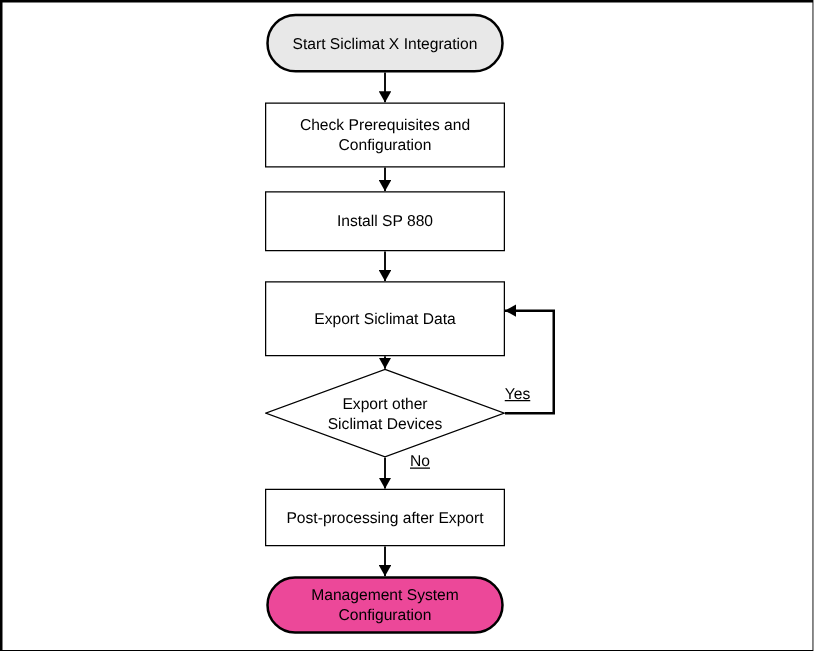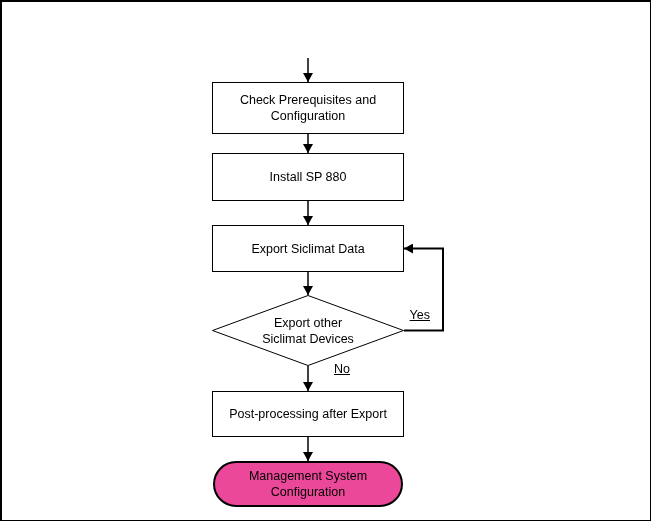--- a/index.html
+++ b/index.html
@@ -54,28 +54,28 @@
     background: transparent;
   }
   .decision svg {
     position: absolute;
     left: 0; top: 0;
   }
   .edge-label {
     position: absolute;
     font-size: 12.5px;
     line-height: 16px;
-    text-align: right;
+    text-align: center;
     z-index: 3;
     text-decoration: underline;
   }
   #node-start   { left: 213px; top: 11px;  width: 190px; height: 47px; }
   #node-check   { left: 212px; top: 82px;  width: 192px; height: 52px; }
   #node-install { left: 212px; top: 153px; width: 192px; height: 48px; }
-  #node-export  { left: 212px; top: 225px; width: 192px; height: 47px; }
+  #node-export  { left: 212px; top: 225px; width: 192px; height: 60px; }
   #node-decision{ left: 212px; top: 295px; width: 192px; height: 71px; }
   #node-post    { left: 212px; top: 391px; width: 192px; height: 46px; }
   #node-end     { left: 213px; top: 461px; width: 190px; height: 46px; border-radius: 23px; }
   #label-yes    { left: 398px; top: 307px; width: 32px; }
   #label-no     { left: 322px; top: 361px; width: 28px; }
 </style>
 </head>
 <body>
 
 <div class="canvas">
@@ -88,20 +88,23 @@
     </defs>
     <line x1="308" y1="58" x2="308" y2="82" stroke="#000" stroke-width="1.5" marker-end="url(#arr)"></line>
     <line x1="308" y1="133" x2="308" y2="153" stroke="#000" stroke-width="1.5" marker-end="url(#arr)"></line>
     <line x1="308" y1="201" x2="308" y2="225" stroke="#000" stroke-width="1.5" marker-end="url(#arr)"></line>
     <line x1="308" y1="272" x2="308" y2="295" stroke="#000" stroke-width="1.5" marker-end="url(#arr)"></line>
     <line x1="308" y1="366" x2="308" y2="391" stroke="#000" stroke-width="1.5" marker-end="url(#arr)"></line>
     <line x1="308" y1="437" x2="308" y2="461" stroke="#000" stroke-width="1.5" marker-end="url(#arr)"></line>
     <polyline points="404,330.5 443,330.5 443,248.5 404,248.5" fill="none" stroke="#000" stroke-width="2" marker-end="url(#arr)"></polyline>
   </svg>
 
+  <div class="node terminator" id="node-start" style="background: rgb(232, 232, 232);">
+    <span class="lbl">Start Siclimat X Integration</span>
+  </div>
 
   <div class="node" id="node-check">
     <span class="lbl">Check Prerequisites and
 Configuration</span>
   </div>
 
   <div class="node" id="node-install">
     <span class="lbl">Install SP 880</span>
   </div>
 

